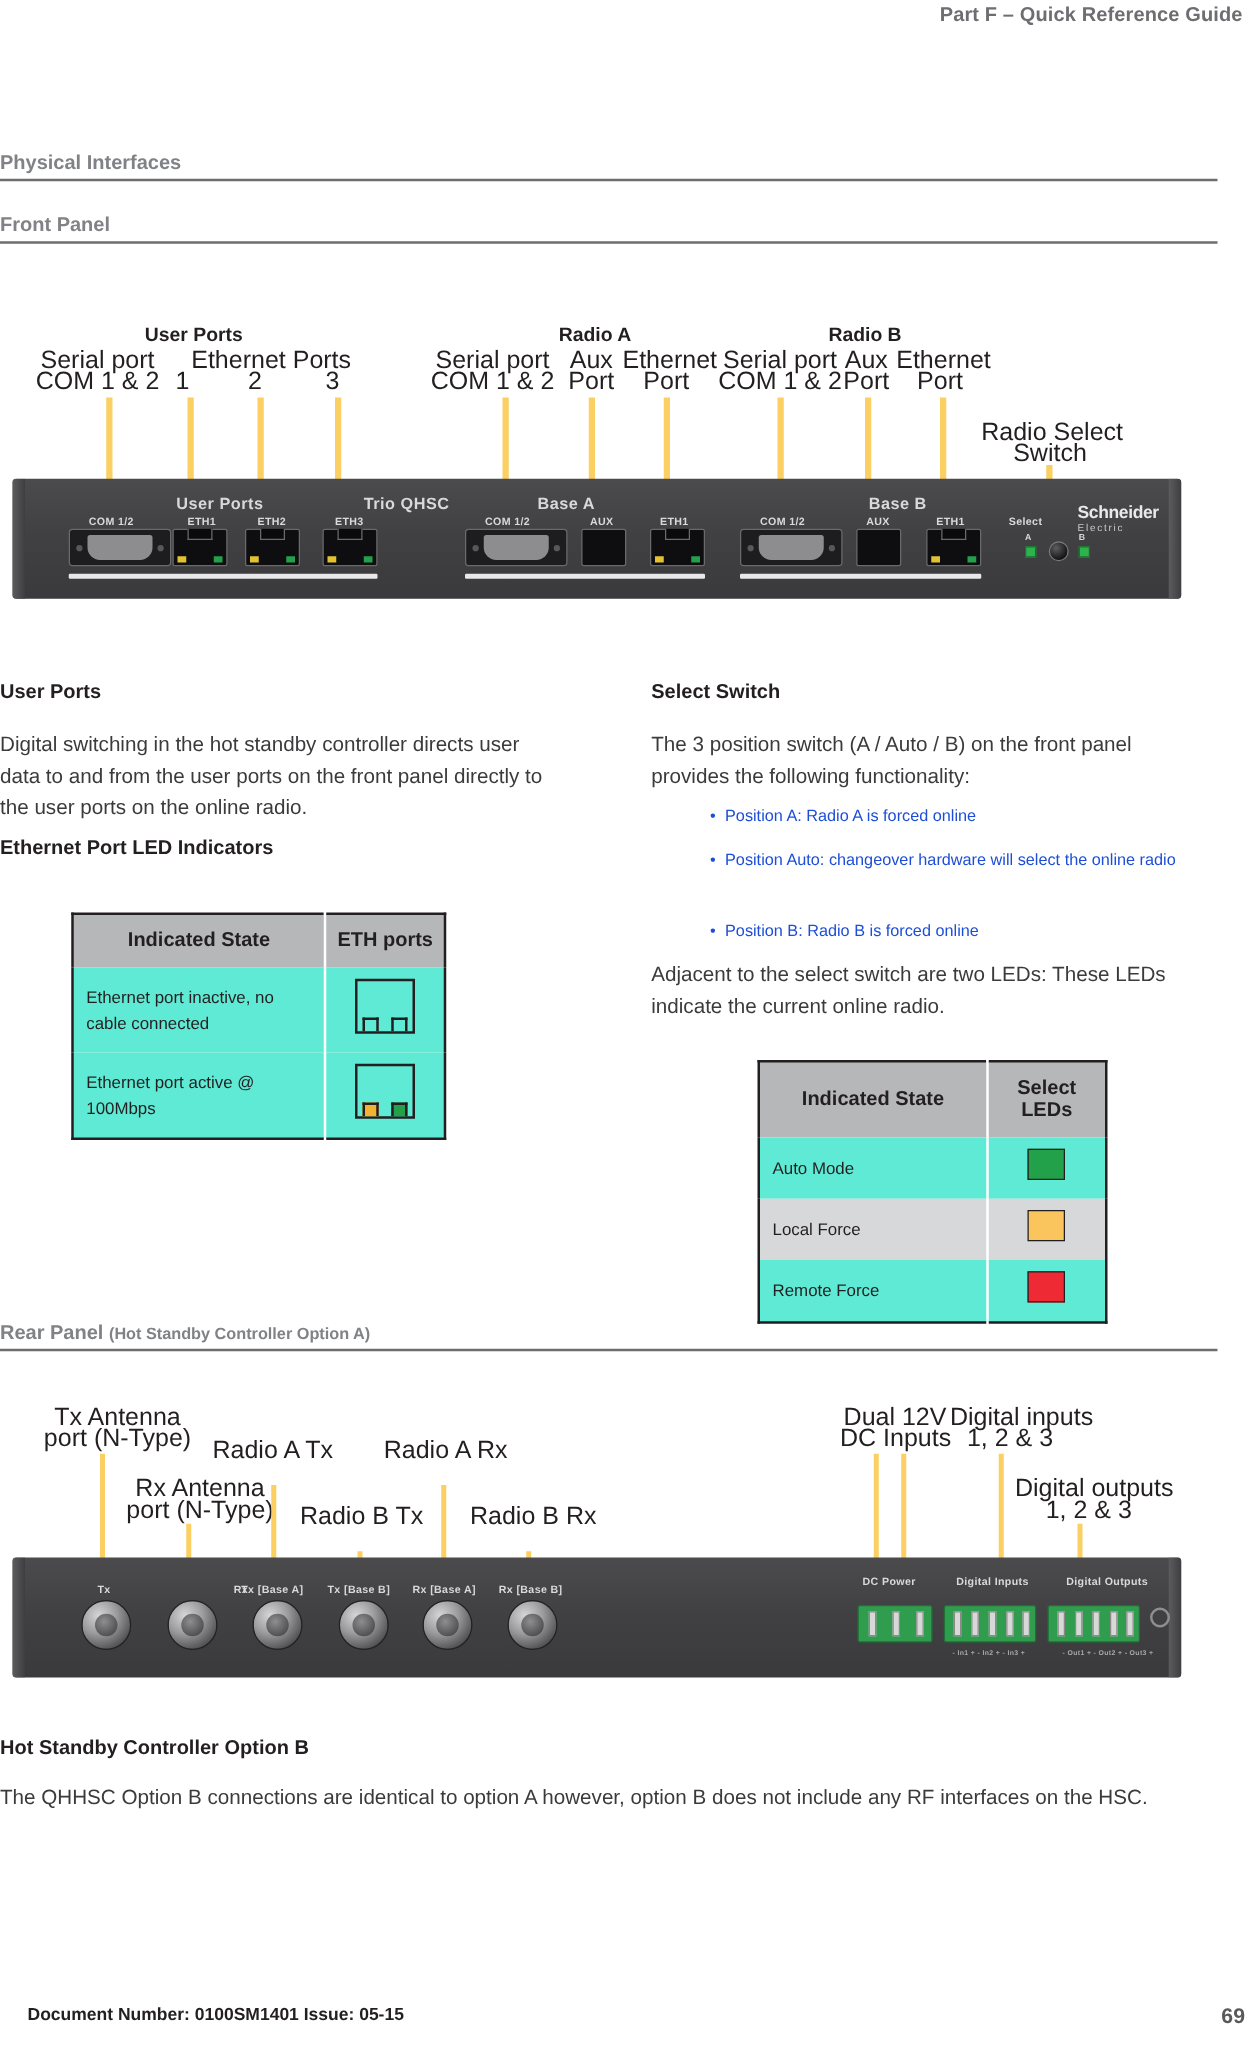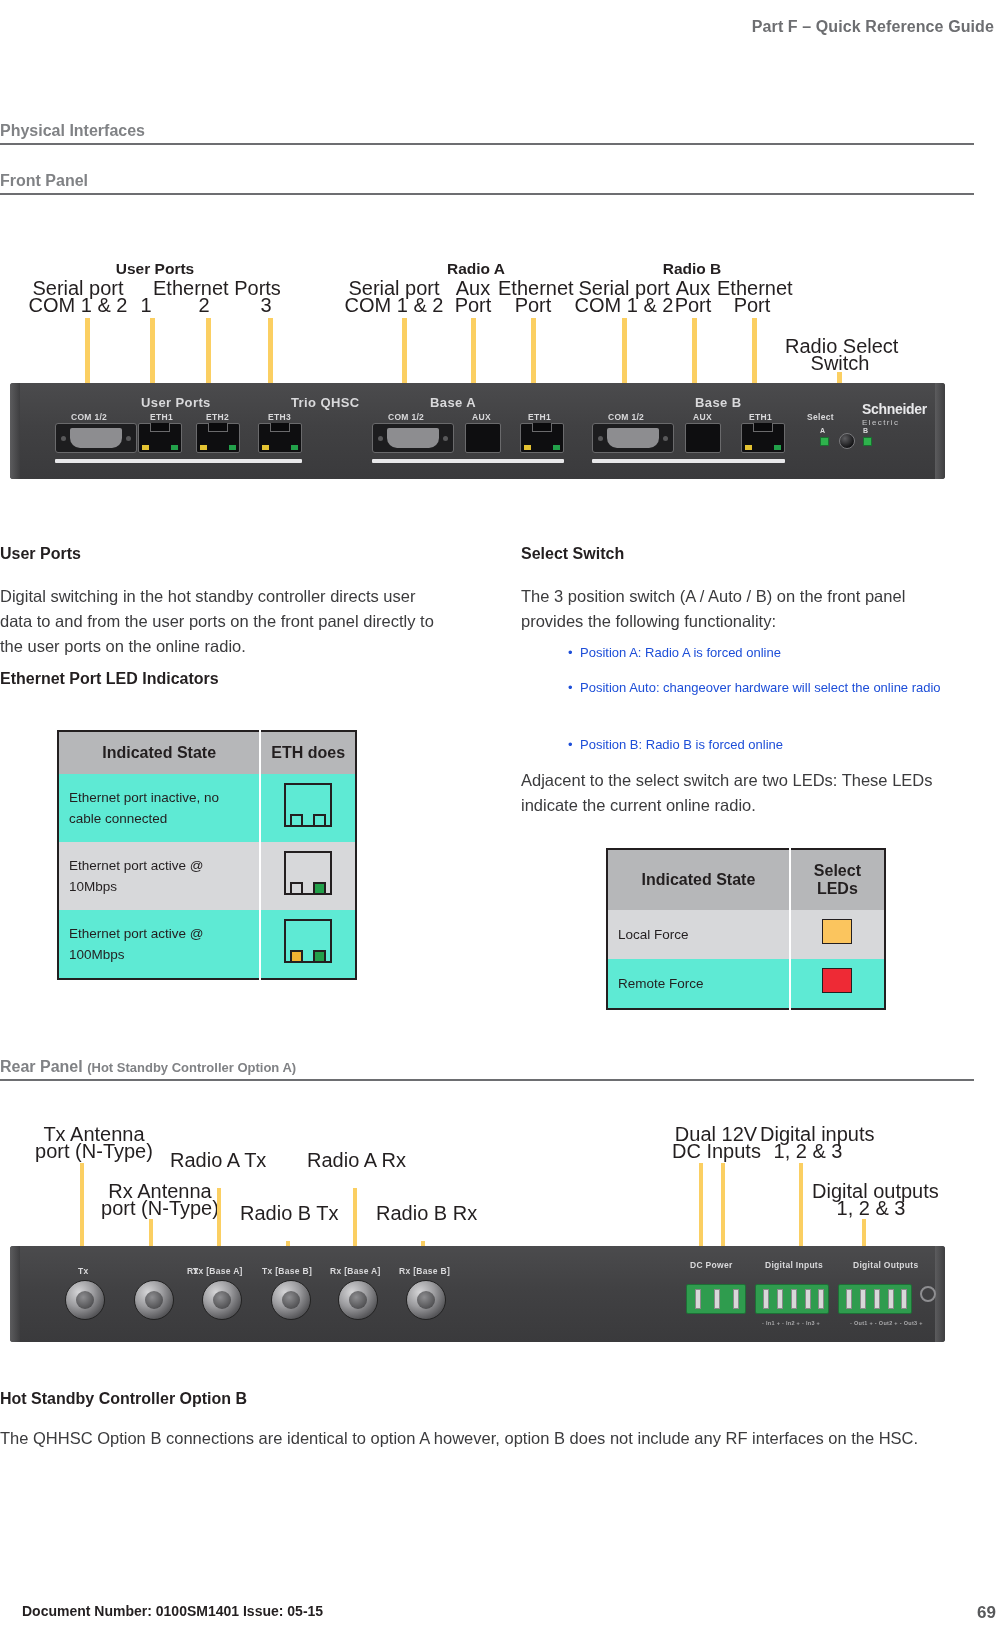--- a/index.html
+++ b/index.html
@@ -9,21 +9,21 @@
     background:#ffffff;
     font-family:"Liberation Sans", sans-serif;
     color:#231f20;
     position:relative;
     overflow:hidden;
   }
 
   
   .running-head {
     position:absolute; top:0; left:0; width:1006px;
-    text-align:right; padding:18px 12px 0 0;
+    text-align:right; padding:4px 12px 0 0;
     font-size:16px; font-weight:bold; color:#6d6e71;
     letter-spacing:.1px;
   }
 
   
   .sec-h {
     position:absolute; left:0; width:974px;
     color:#808285; font-weight:bold;
     border-bottom:2px solid #6d6e71;
     padding-bottom:3px;
@@ -268,36 +268,30 @@
 </div>
 
 <div class="h3" style="left:0; top:545px;">User Ports</div>
 <div class="p" style="left:0; top:584px; width:440px;">Digital switching in the hot standby controller directs user data to and from the user ports on the front panel directly to the user ports on the online radio.</div>
 <div class="h3" style="left:0; top:670px;">Ethernet Port LED Indicators</div>
 
 <table class="tbl" style="left:57px; top:730px; width:300px;">
   <thead>
     <tr>
       <th style="width:204px;">Indicated State</th>
-      <th style="width:96px;">ETH does</th>
+      <th style="width:96px;">ETH ports</th>
     </tr>
   </thead>
   <tbody>
     <tr class="wht">
       <td>Ethernet port inactive, no cable connected</td>
       <td class="ic">
         <span class="gl"><i class="l"></i><i class="r"></i></span>
       </td>
     </tr>
-    <tr class="alt">
-      <td>Ethernet port active @ 10Mbps</td>
-      <td class="ic">
-        <span class="gl"><i class="l"></i><i class="r on-g"></i></span>
-      </td>
-    </tr>
     <tr class="wht">
       <td>Ethernet port active   @ 100Mbps</td>
       <td class="ic">
         <span class="gl"><i class="l on-y"></i><i class="r on-g"></i></span>
       </td>
     </tr>
   </tbody>
 </table>
 
 <div class="h3" style="left:521px; top:545px;">Select Switch</div>
@@ -308,20 +302,26 @@
 <div class="p" style="left:521px; top:768px; width:440px;">Adjacent to the select switch are two LEDs: These LEDs indicate the current online radio.</div>
 
 <table class="tbl" style="left:606px; top:848px; width:280px;">
   <thead>
     <tr>
       <th style="width:185px;">Indicated State</th>
       <th style="width:95px;">Select LEDs</th>
     </tr>
   </thead>
   <tbody>
+    <tr class="wht">
+      <td>Auto Mode</td>
+      <td class="ic">
+        <span class="swatch" style="background:#22a04a;"></span>
+      </td>
+    </tr>
     <tr class="alt">
       <td>Local Force</td>
       <td class="ic">
         <span class="swatch" style="background:#fbc55e;"></span>
       </td>
     </tr>
     <tr class="wht">
       <td>Remote Force</td>
       <td class="ic">
         <span class="swatch" style="background:#ee2a35;"></span>

